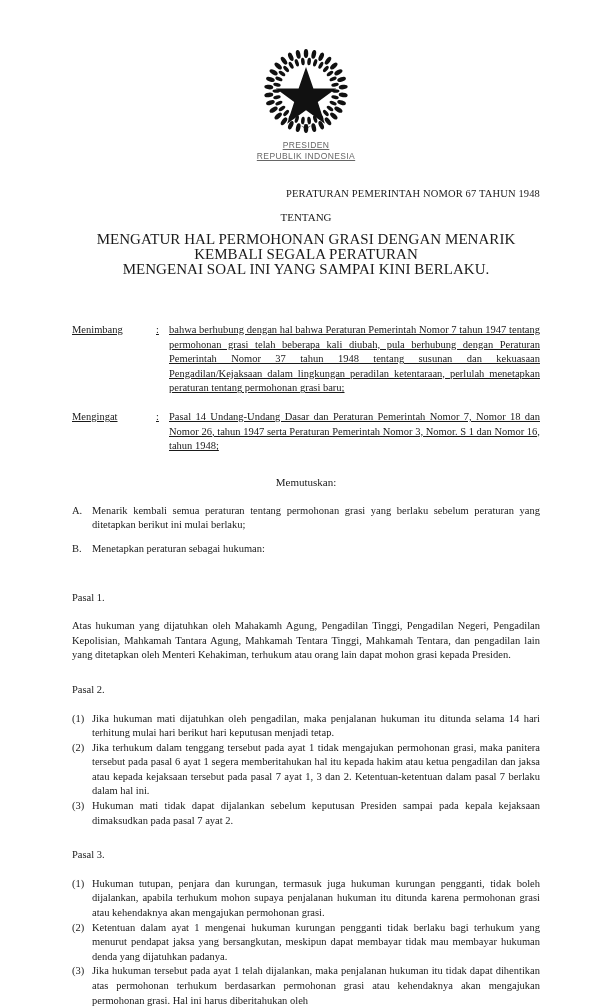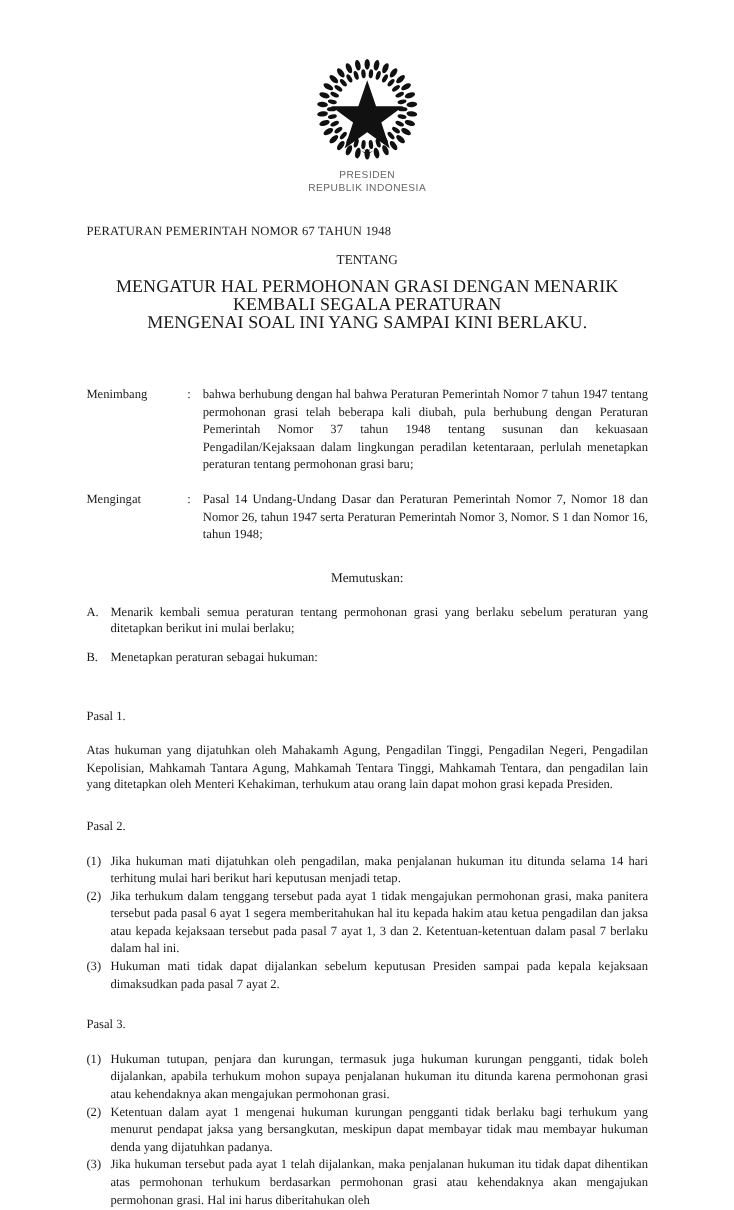--- a/index.html
+++ b/index.html
@@ -37,38 +37,39 @@
     margin: 0 auto;
     display: block;
   }
   .emblem-caption {
     margin-top: 6px;
     font-family: "Liberation Sans", "DejaVu Sans", sans-serif;
     font-size: 8.5px;
     line-height: 10.5px;
     letter-spacing: 0.4px;
     color: #666666;
+    text-decoration: underline;
   }
   .emblem-caption div { white-space: nowrap; }
 
   
   .content {
     position: absolute;
     left: 72px;
     top: 186px;
     width: 468px;
   }
 
   .ctr {
     text-align: center;
     font-size: 11px;
     line-height: 16px;
   }
   .title-main {
-    text-align: left;
+    text-align: right;
     font-size: 10.5px;
     line-height: 16px;
     letter-spacing: 0.15px;
   }
   .title-long {
     text-align: center;
     font-size: 15px;
     line-height: 15px;
     letter-spacing: 0.05px;
   }
@@ -76,20 +77,21 @@
   .gap-m { height: 14px; }
   .gap-l { height: 20px; }
   .gap-xl { height: 26px; }
 
   
   .lrow {
     display: flex;
     align-items: flex-start;
     font-size: 10.5px;
     line-height: 14.6px;
+    text-decoration: underline;
   }
   .lrow .lbl {
     width: 84px;
     flex: 0 0 84px;
   }
   .lrow .colon {
     width: 13px;
     flex: 0 0 13px;
   }
   .lrow .body {

